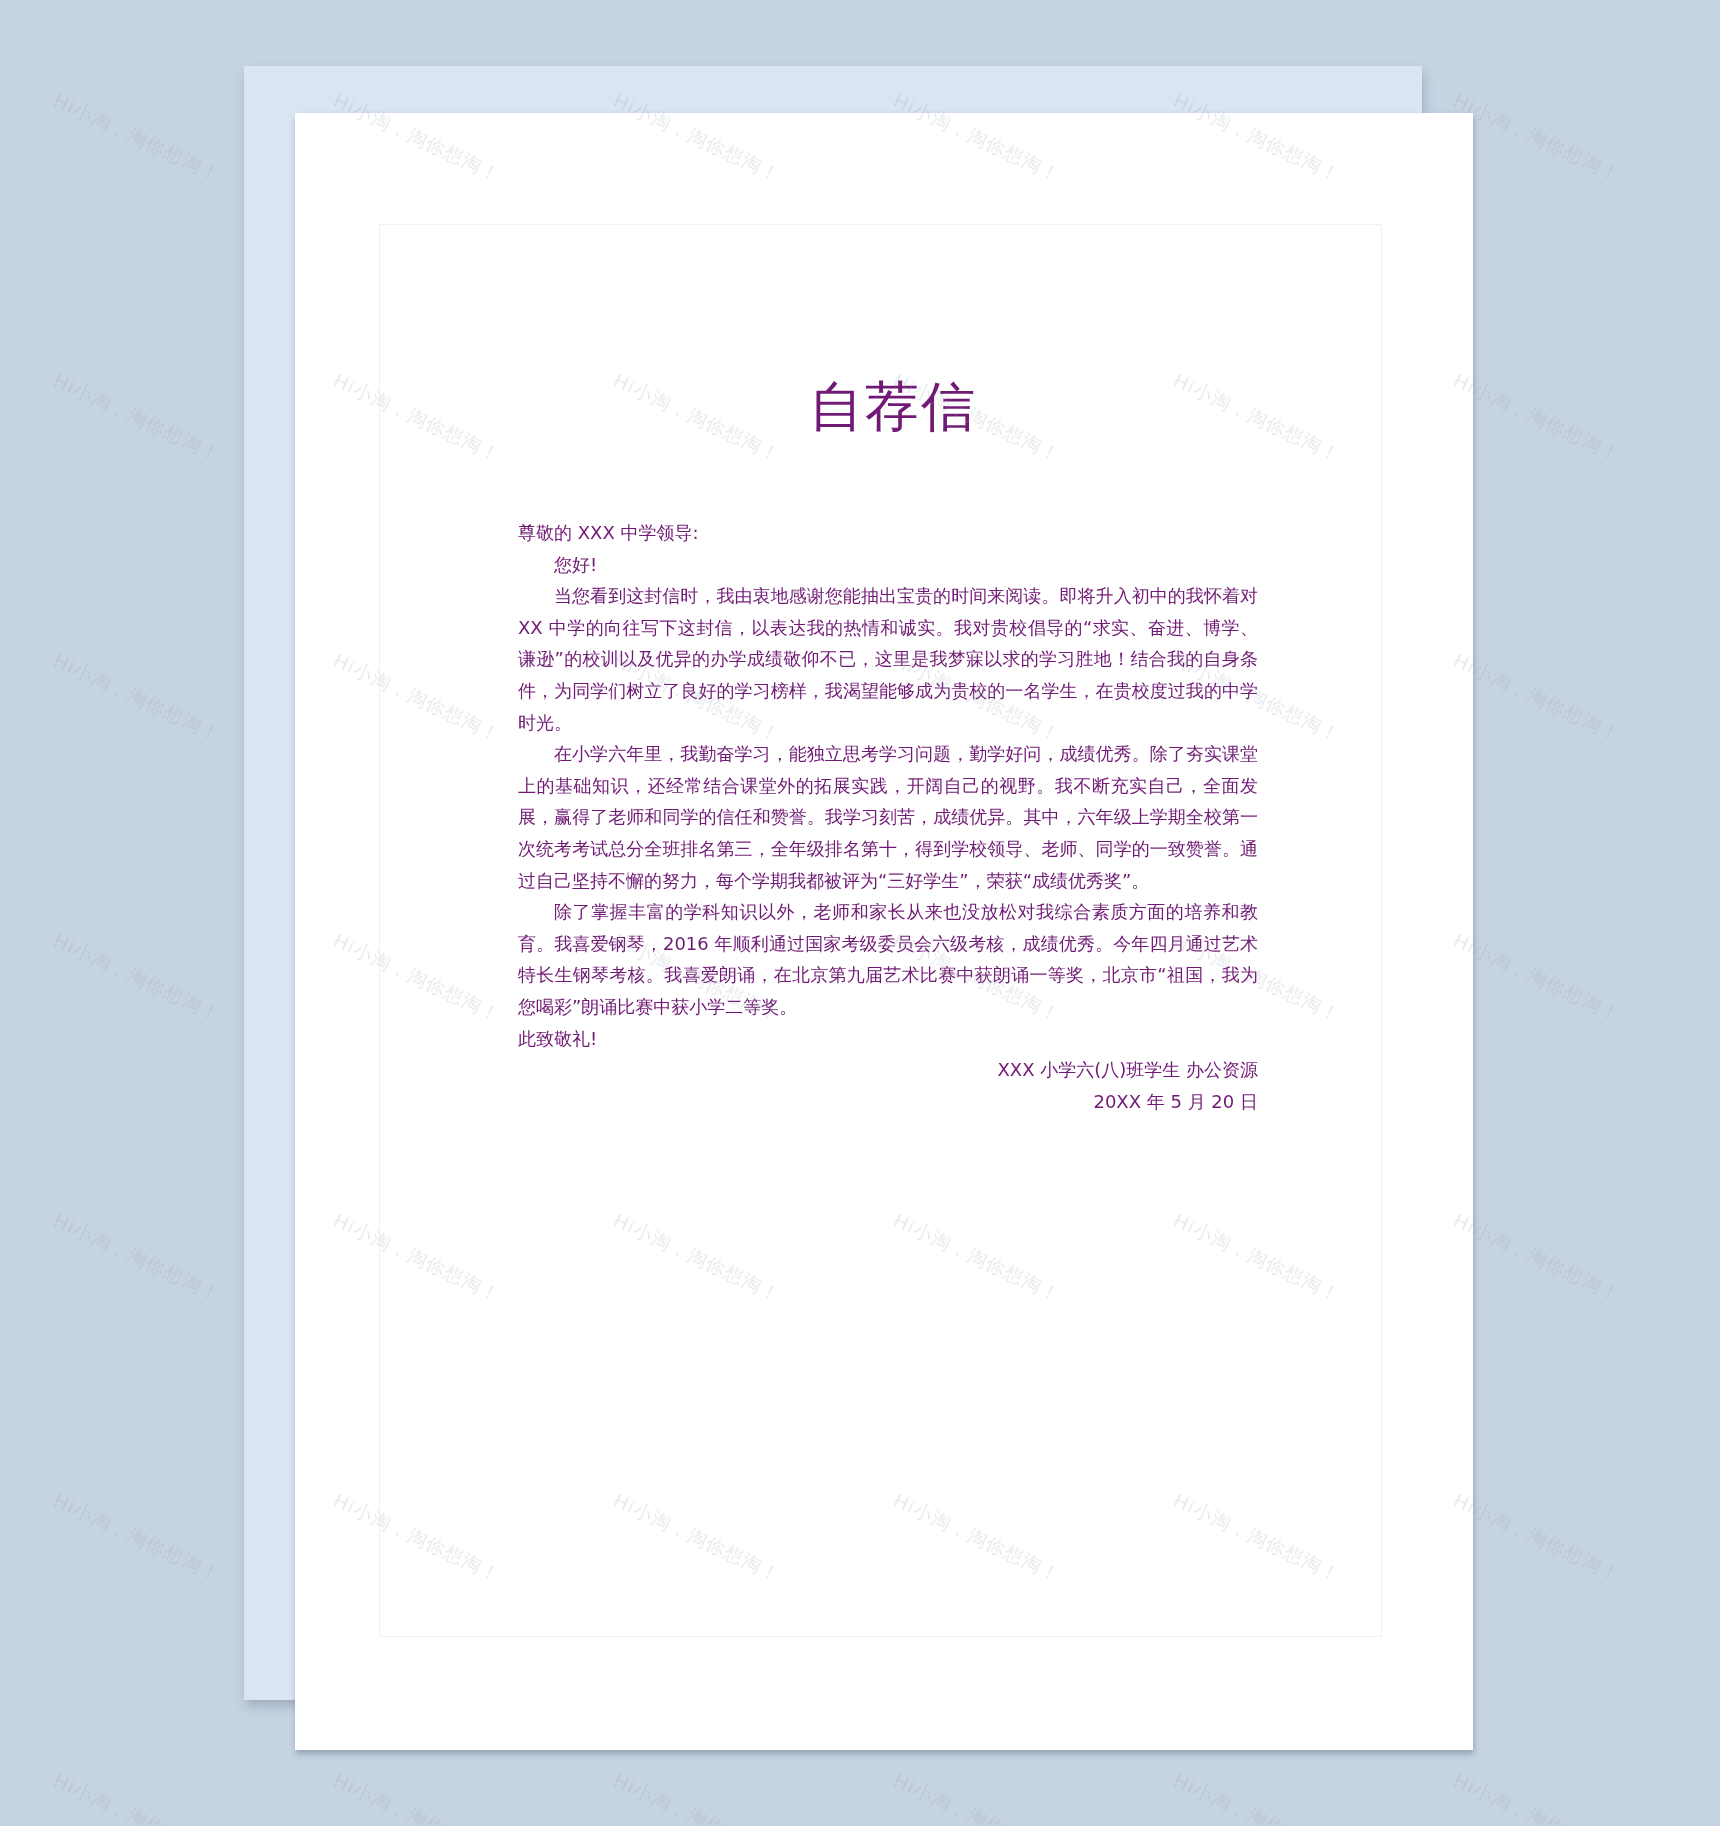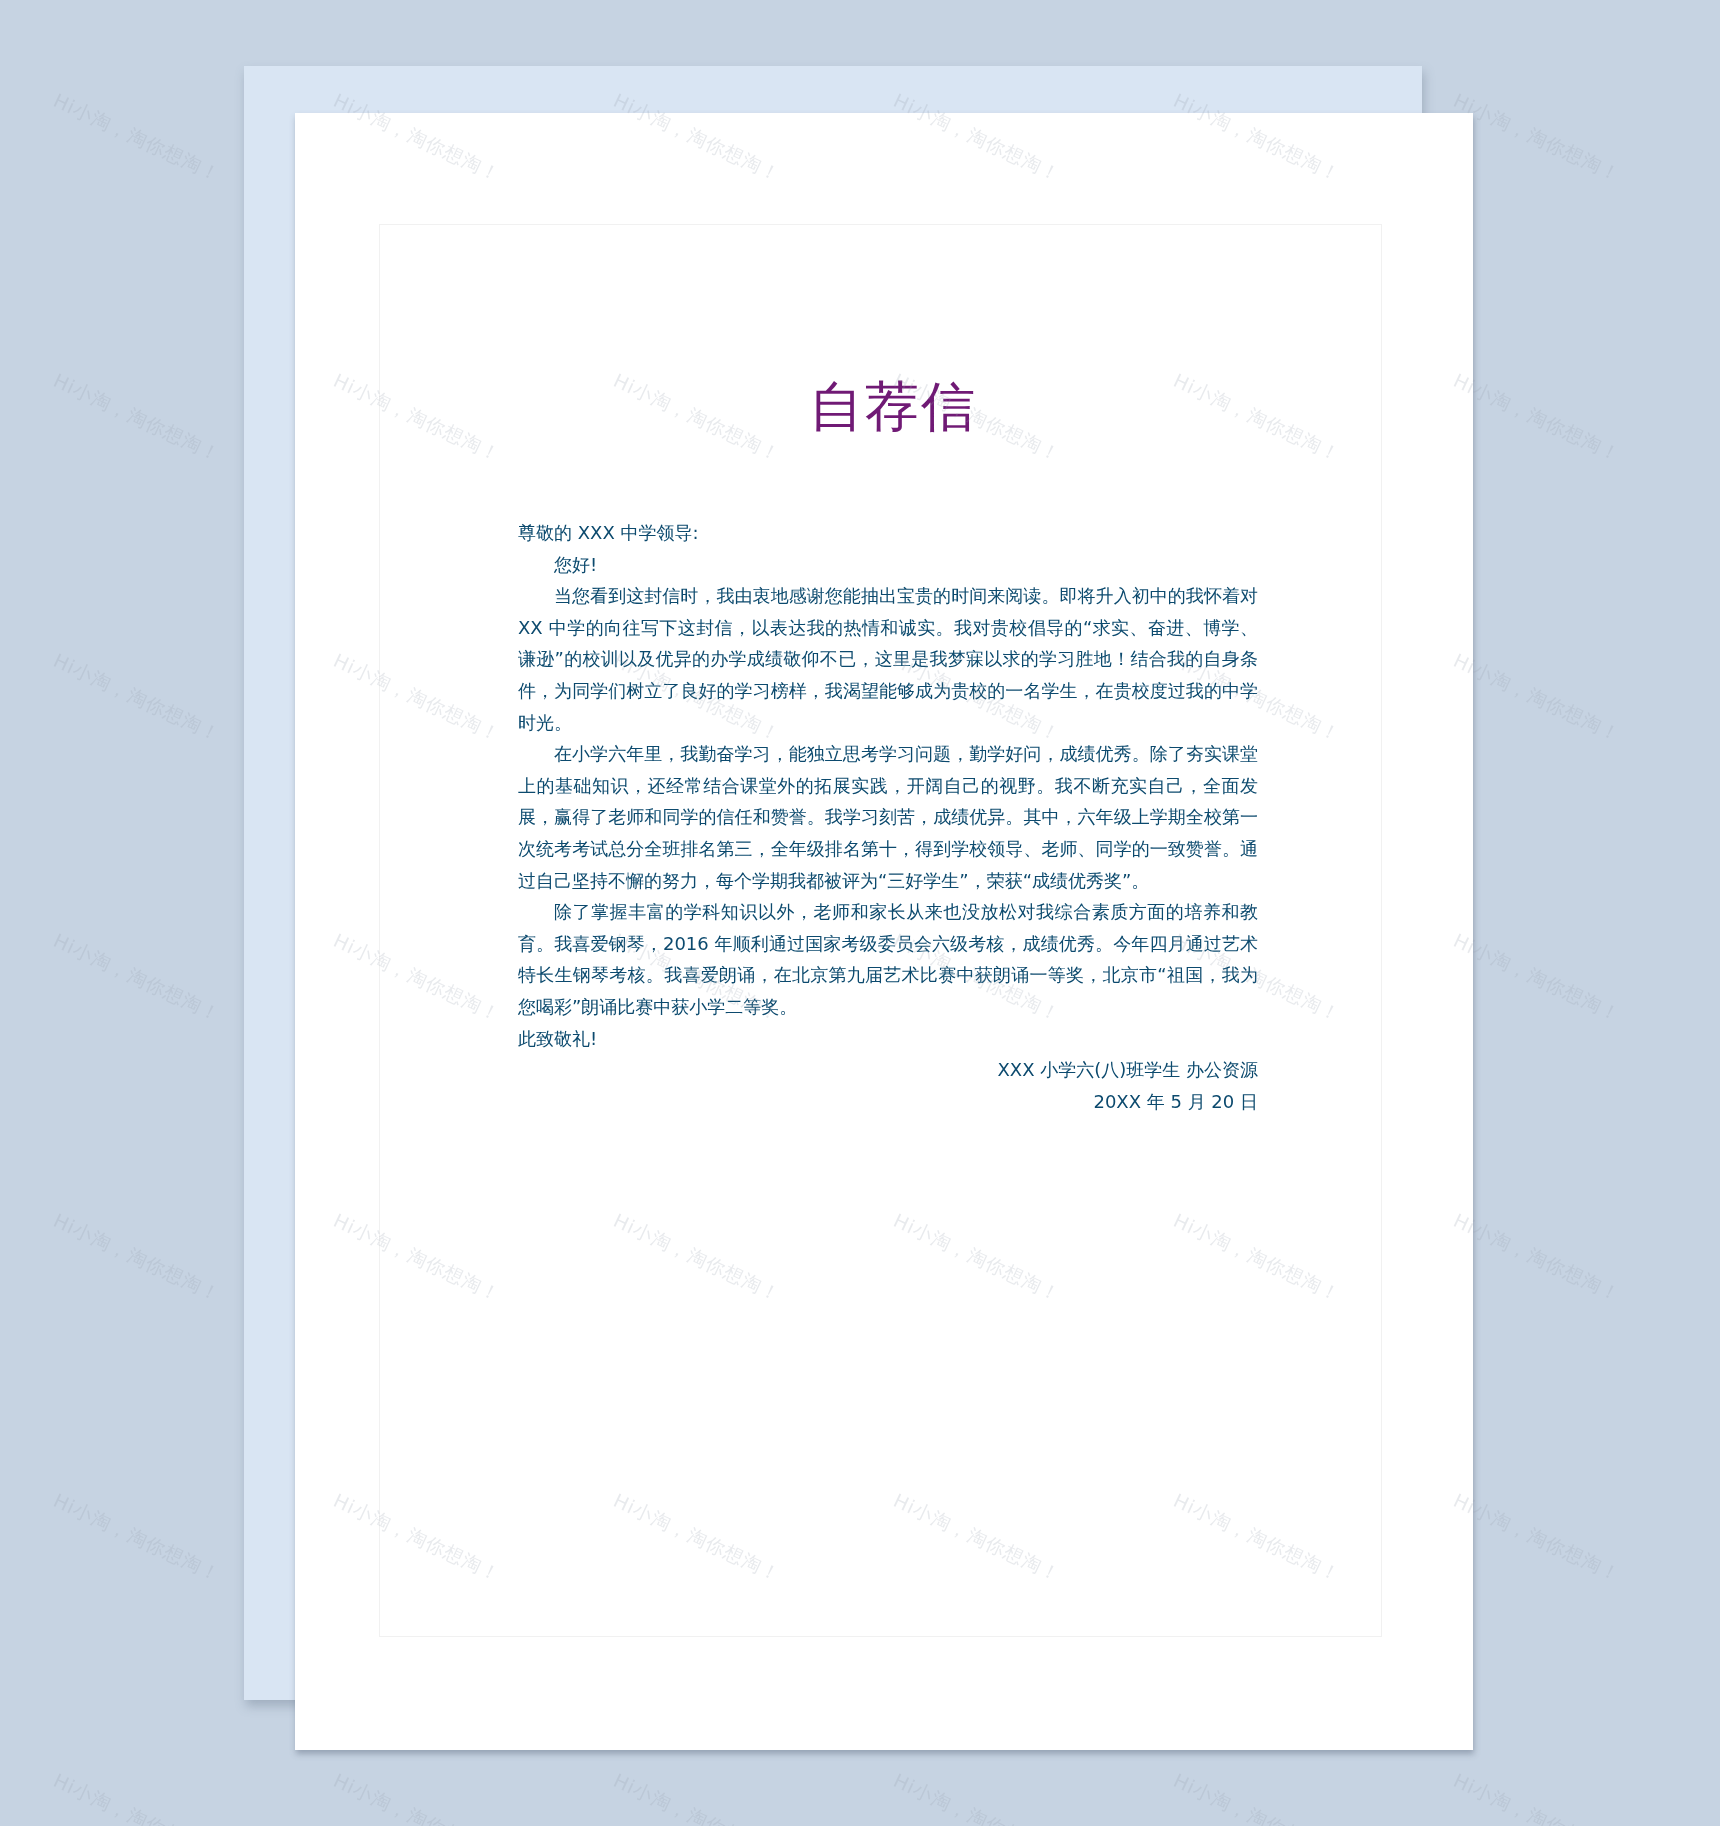--- a/index.html
+++ b/index.html
@@ -72,21 +72,21 @@
       margin: 9px;
       font-weight: normal;
     }
     .letter-body {
       position: absolute;
       left: 223px;
       top: 404px;
       width: 740px;
       font-size: 18px;
       line-height: 31.6px;
-      color: #0c4a6e;
+      color: #701a75;
       text-align: justify;
     }
     .letter-body p {
       margin: 0;
     }
     .indent {
       text-indent: 2em;
     }
     .right {
       text-align: right;

